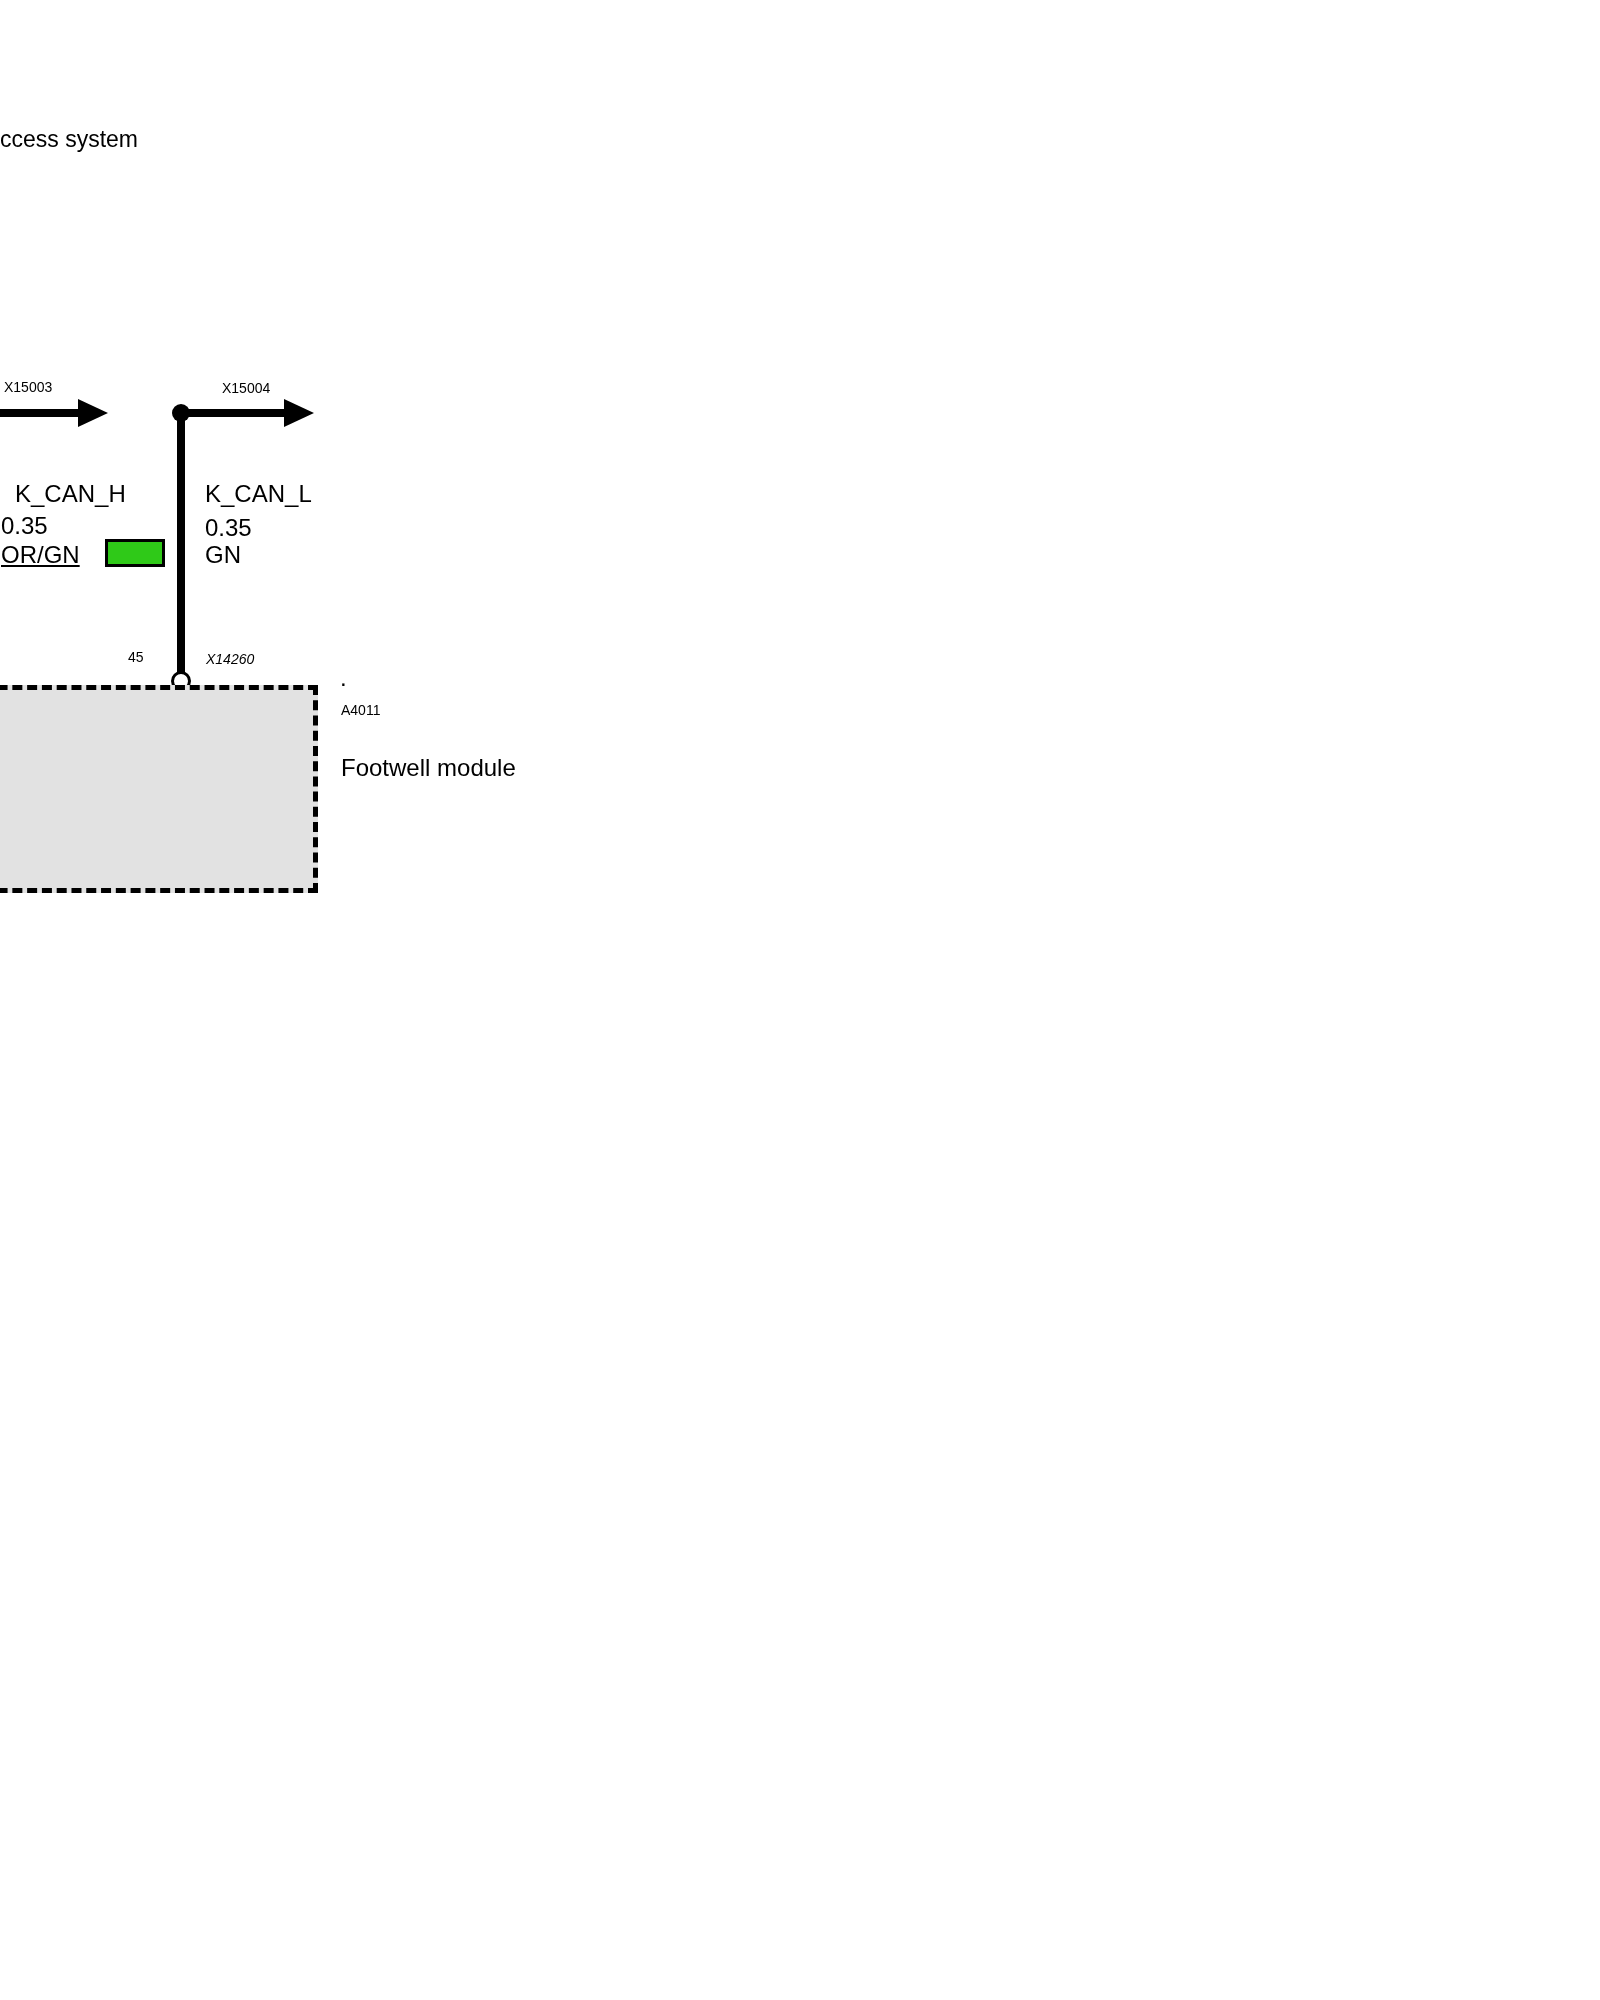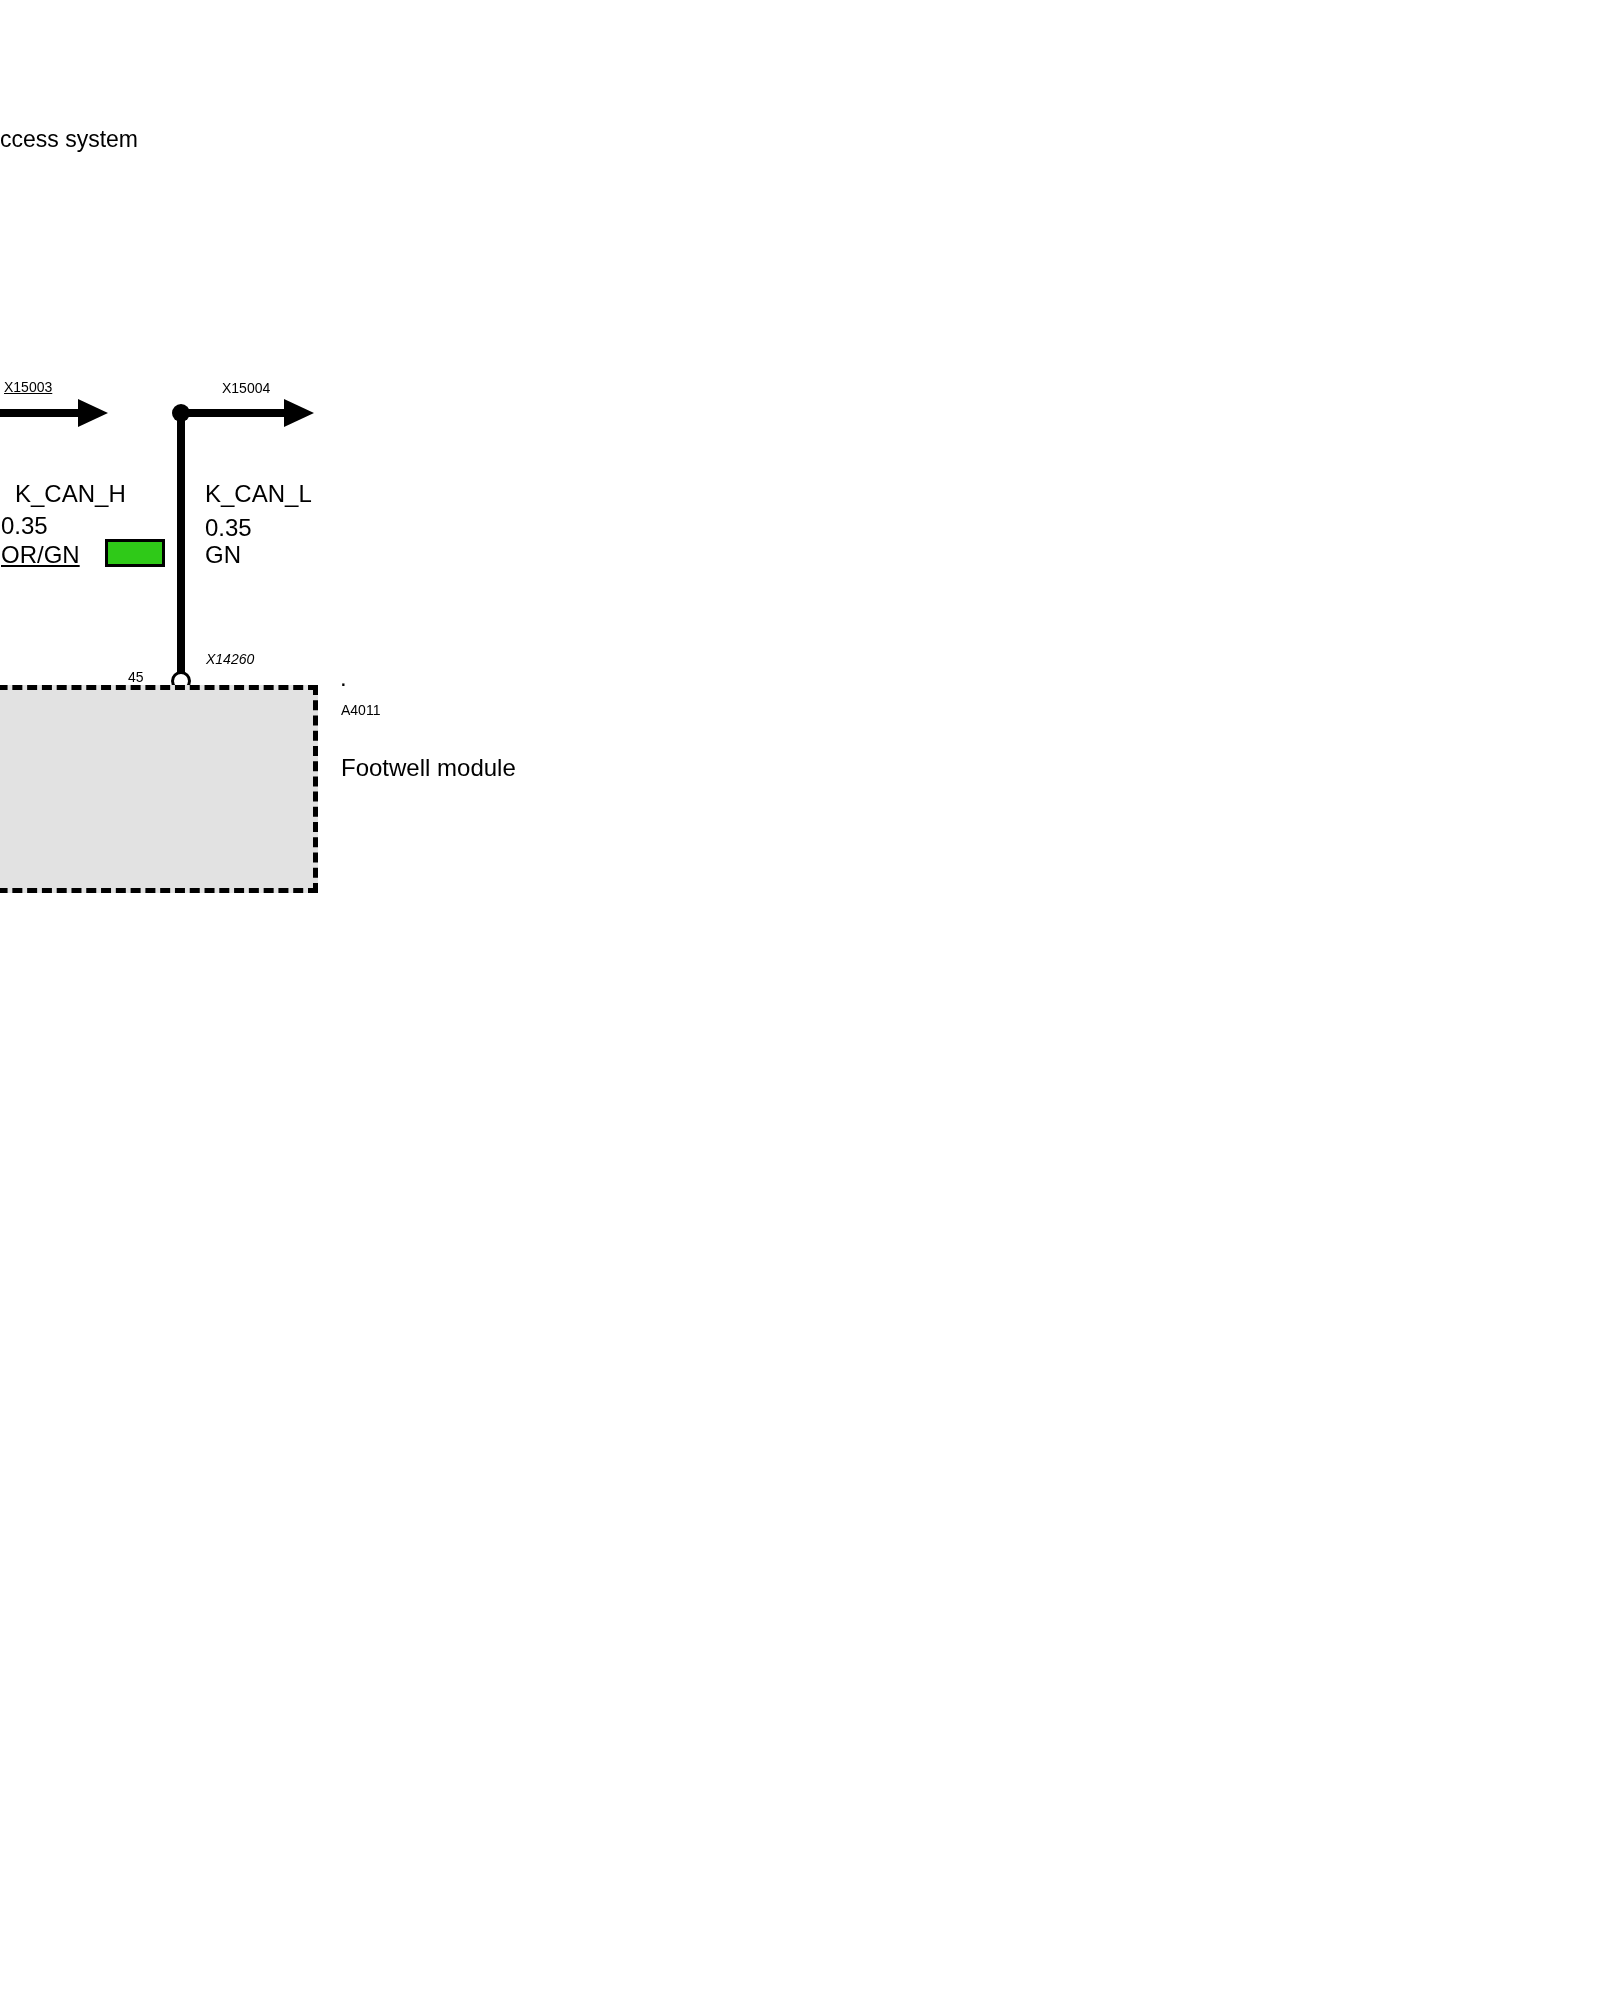--- a/index.html
+++ b/index.html
@@ -76,21 +76,21 @@
     box-sizing: border-box;
   }
 </style>
 </head>
 <body>
 
 <div id="canvas">
 
   <div class="abs title-text" style="left:0px; top:126px;">ccess system</div>
 
-  <div class="abs small-label" style="left:4px; top:379px;text-decoration:underline;">X15003</div>
+  <div class="abs small-label" style="left:4px; top:379px;">X15003</div>
 
   <div class="abs wire-h" style="left:0px; top:409px; width:80px;"></div>
   <div class="abs arrowhead" style="left:78px; top:399px;"></div>
 
   <div class="abs small-label" style="left:206px; top:380px;margin-left:16px;">X15004</div>
 
   <div class="abs junction-dot" style="left:172px; top:404px;"></div>
 
   <div class="abs wire-h" style="left:181px; top:409px; width:105px;"></div>
   <div class="abs arrowhead" style="left:284px; top:399px;"></div>
@@ -100,21 +100,21 @@
   <div class="abs wire-label" style="left:15px; top:480px;">K_CAN_H</div>
   <div class="abs wire-label" style="left:1px; top:512px;">0.35</div>
   <div class="abs wire-label" style="left:1px; top:541px;text-decoration:underline;">OR/GN</div>
 
   <div class="abs color-swatch" style="left: 105px; top: 539px; width: 60px; height: 28px; background-color: rgb(47, 201, 24);"></div>
 
   <div class="abs wire-label" style="left:205px; top:480px;">K_CAN_L</div>
   <div class="abs wire-label" style="left:205px; top:514px;">0.35</div>
   <div class="abs wire-label" style="left:205px; top:541px;">GN</div>
 
-  <div class="abs small-label" style="left:128px; top:649px;margin-top:20px;">45</div>
+  <div class="abs small-label" style="left:128px; top:649px;">45</div>
   <div class="abs small-label" style="left:206px; top:651px;font-style:italic;">X14260</div>
 
   <div class="abs socket" style="left:171px; top:671px;"></div>
 
   <div class="abs module-box" style="left:-32px; top:685px; width:350px; height:208px;"></div>
 
   <div class="abs wire-label" style="left:340px; top:664px;">.</div>
   <div class="abs small-label" style="left:341px; top:702px;">A4011</div>
   <div class="abs module-label" style="left:341px; top:734px;">Footwell module</div>
 

